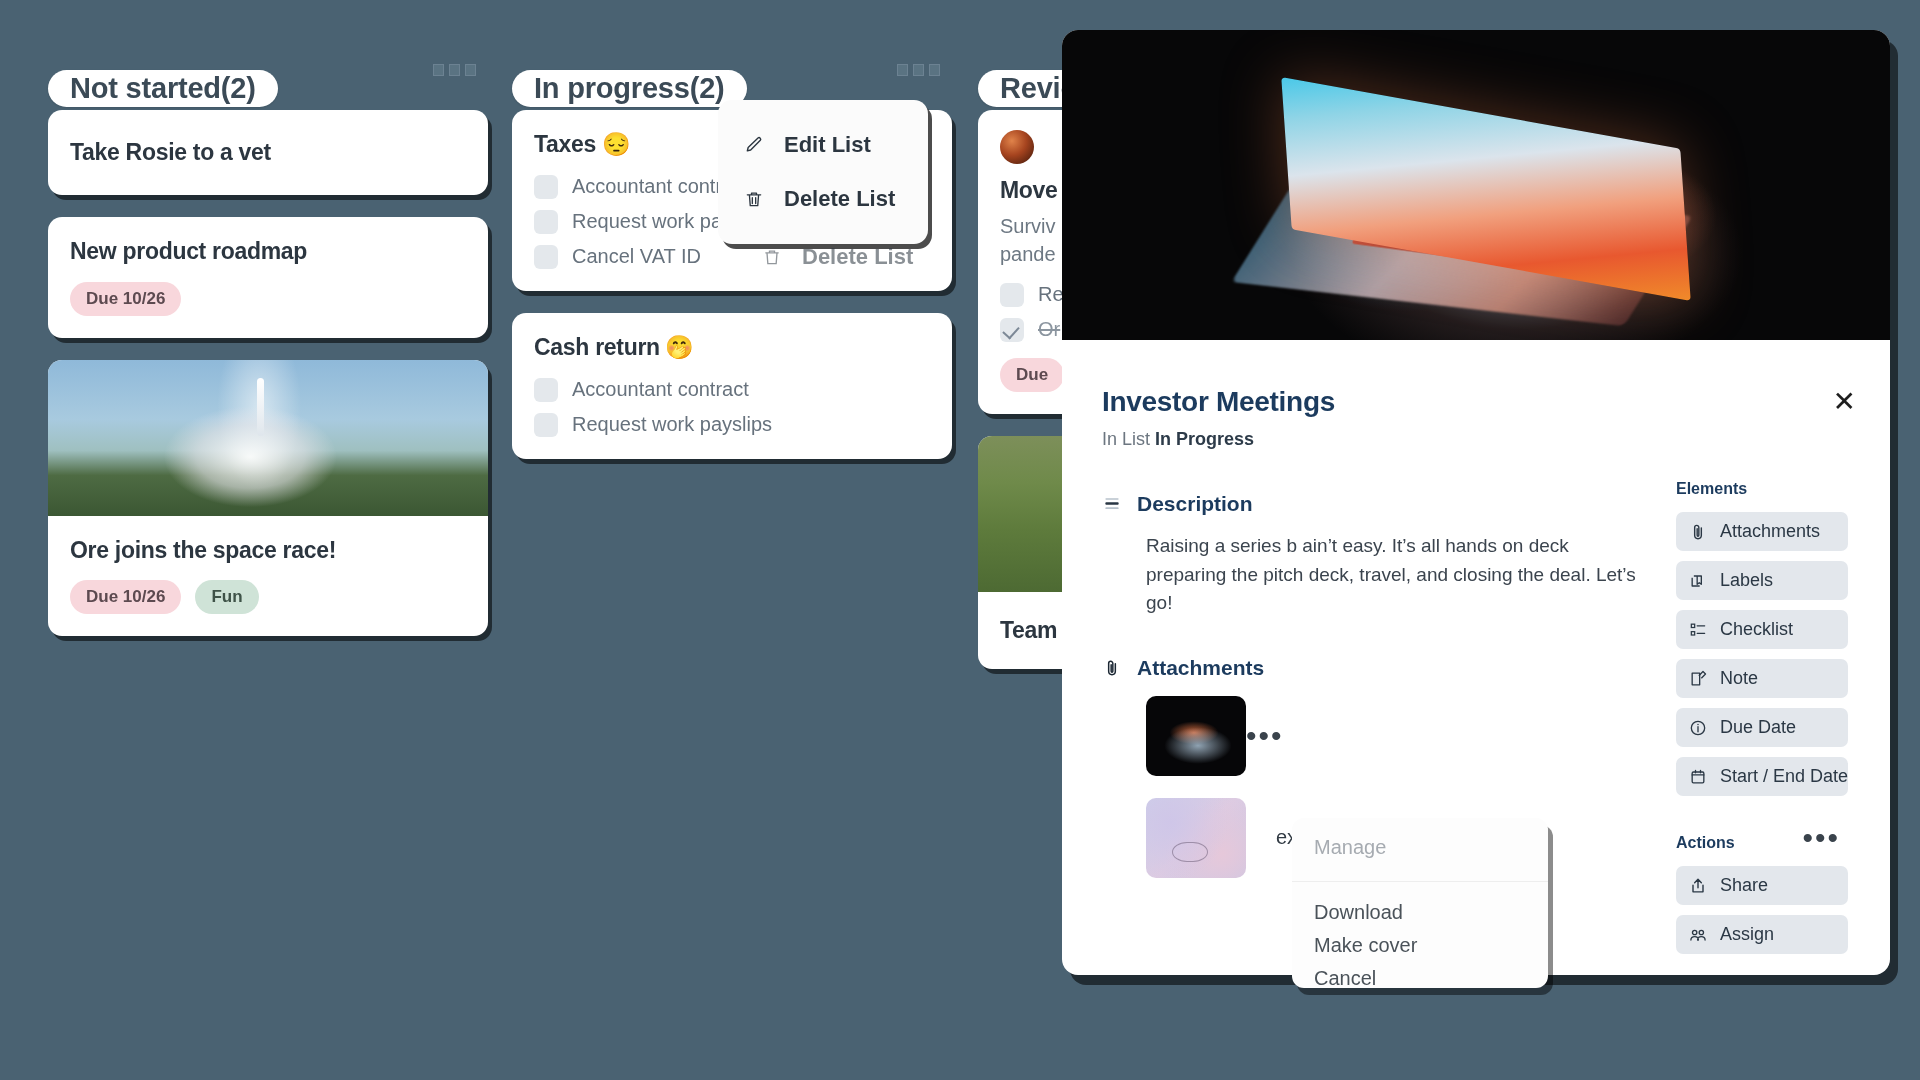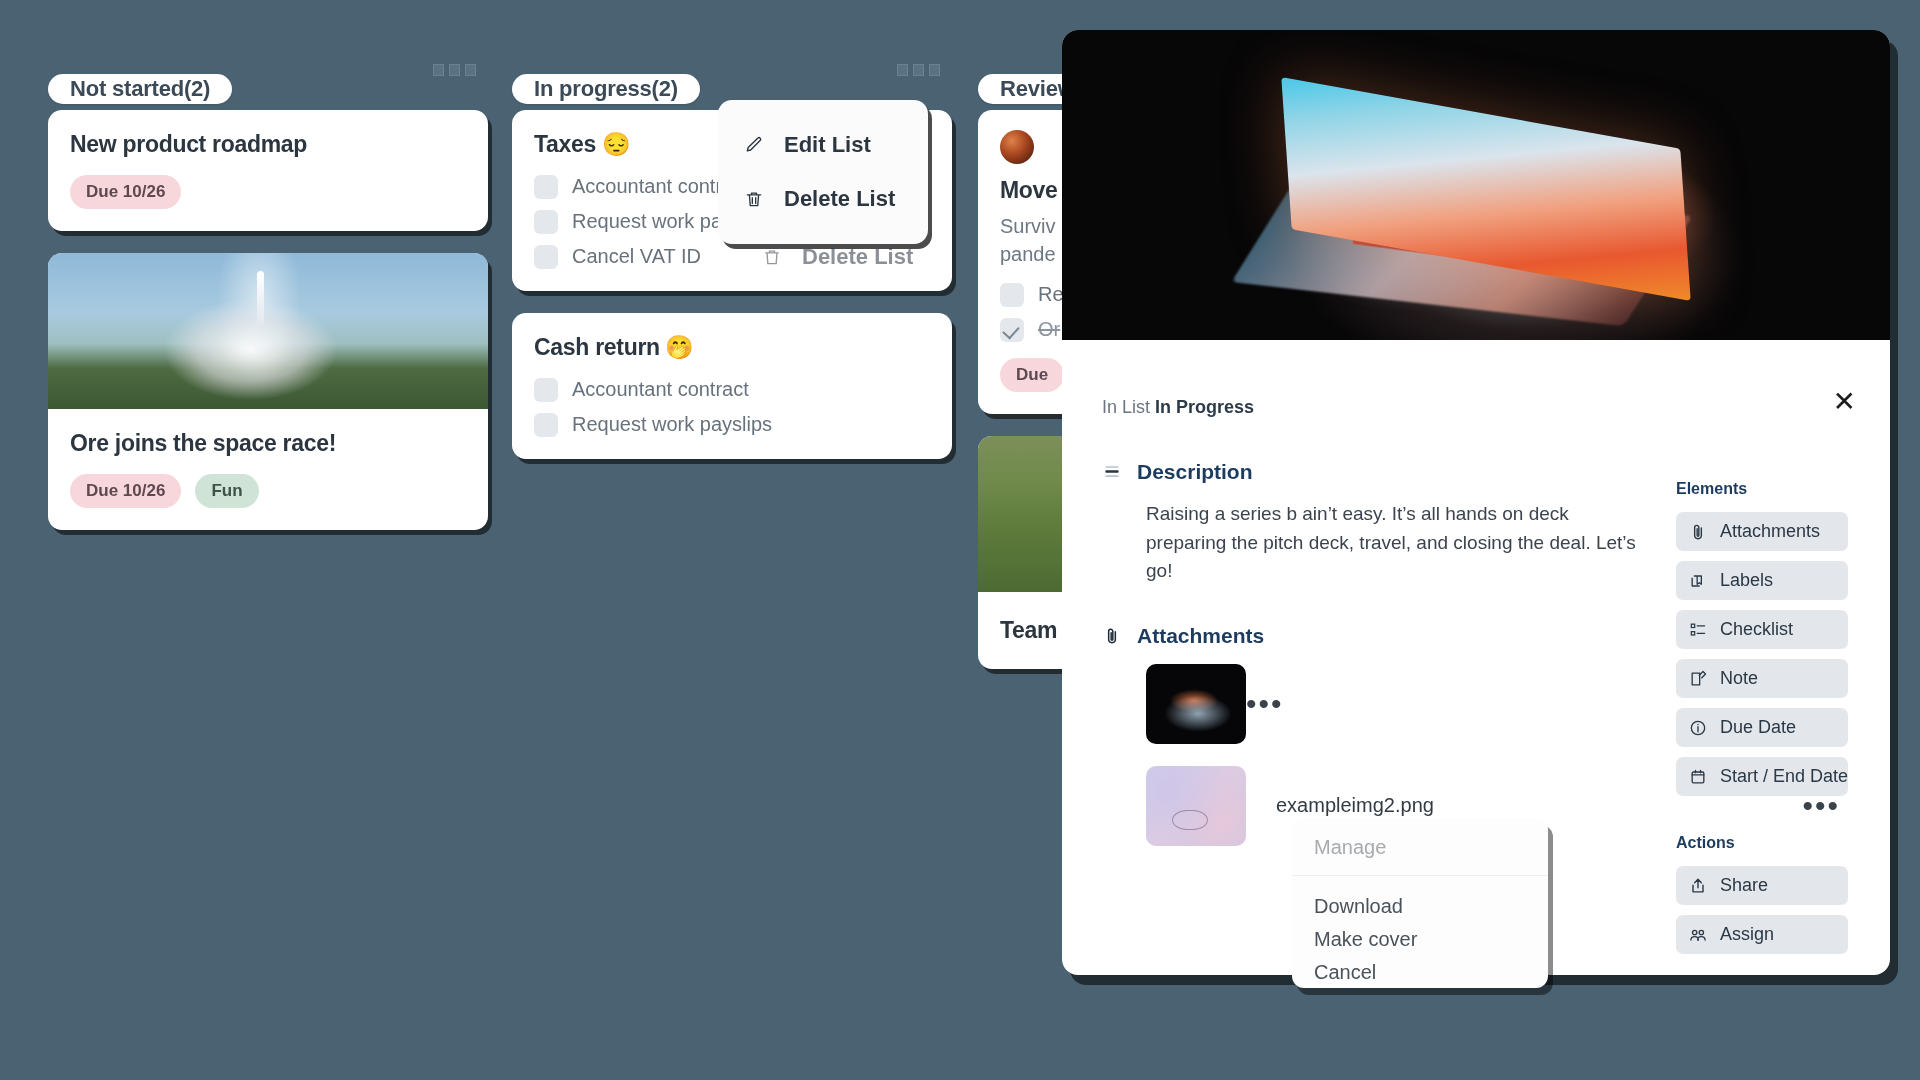--- a/index.html
+++ b/index.html
@@ -13,21 +13,21 @@
 
   
   .board { position: absolute; top: 0; left: 0; width: 1920px; height: 1080px; }
   .column { position: absolute; width: 440px; }
   .col-head {
     display: flex; align-items: center; justify-content: space-between;
     height: 44px; margin-bottom: 18px;
   }
   .col-pill {
     background: #ffffff; border-radius: 22px;
-    padding: 2px 22px; font-size: 22px; font-weight: 700;
+    padding: 2px 22px; font-size: 29px; font-weight: 700;
     color: #3b4a56; letter-spacing: -0.2px;
     box-shadow: 0 1px 2px rgba(0,0,0,.12);
     display: inline-block;
     margin-top: 37px;
   }
   .col-dots {
     display: flex; gap: 5px; padding-right: 12px;
   }
   .tofu {
     width: 11px; height: 12px;
@@ -202,21 +202,21 @@
   .file-dots { font-size: 30px; color: #3a434c; letter-spacing: 2px; line-height: 1; padding-right: 4px; }
 
   
   .manage {
     position: absolute; left: 1292px; top: 818px; width: 256px; height: 170px;
     background: #fdfdfd; border-radius: 12px;
     box-shadow: 5px 7px 0 rgba(0,0,0,.45);
     z-index: 40;
   }
   .manage-head {
-    padding: 18px 22px 16px 22px; font-size: 20px; color: #a6abb1;
+    padding: 18px 22px 22px 22px; font-size: 20px; color: #a6abb1;
     border-bottom: 1px solid #eeeeee;
   }
   .manage-list { padding: 14px 22px 0 22px; }
   .manage-item { font-size: 20px; color: #4a5259; padding: 5px 0; }
 
   
   .rail { position: absolute; right: 42px; top: 450px; width: 172px; }
   .rail-label {
     font-size: 16px; font-weight: 700; color: #1c3b5e; margin-bottom: 14px;
   }
@@ -239,20 +239,25 @@
     <div class="column" style="left:48px; top:48px;">
       <div class="col-head">
         <span class="col-pill">Not started(2)</span>
         <span class="col-dots">
           <i class="tofu"></i>
           <i class="tofu"></i>
           <i class="tofu"></i>
         </span>
       </div>
 
+      <div class="card">
+        <div class="card-pad" style="padding:28px 22px;">
+          <div class="card-title">Take Rosie to a vet</div>
+        </div>
+      </div>
 
       <div class="card">
         <div class="card-pad">
           <div class="card-title">New product roadmap</div>
           <div class="badges">
             <span class="badge pink">Due 10/26</span>
           </div>
         </div>
       </div>
 
@@ -380,20 +385,21 @@
   <div class="modal">
     <div class="modal-cover">
       <div class="base"></div>
       <div class="kbd"></div>
       <div class="lid"></div>
     </div>
 
     <div class="modal-close">✕</div>
 
     <div class="modal-body">
+      <div class="m-title">Investor Meetings</div>
       <div class="m-inlist">
         <span>In List</span>
         <b>In Progress</b>
       </div>
 
       <div class="sec-head">
         <svg class="ic" viewBox="0 0 24 24">
           <rect x="4" y="5" width="16" height="2" rx="1" fill="#b8c2cc"></rect>
           <rect x="4" y="10" width="16" height="3" rx="1.2" fill="#2a3744"></rect>
           <rect x="4" y="16" width="16" height="2" rx="1" fill="#b8c2cc"></rect>

